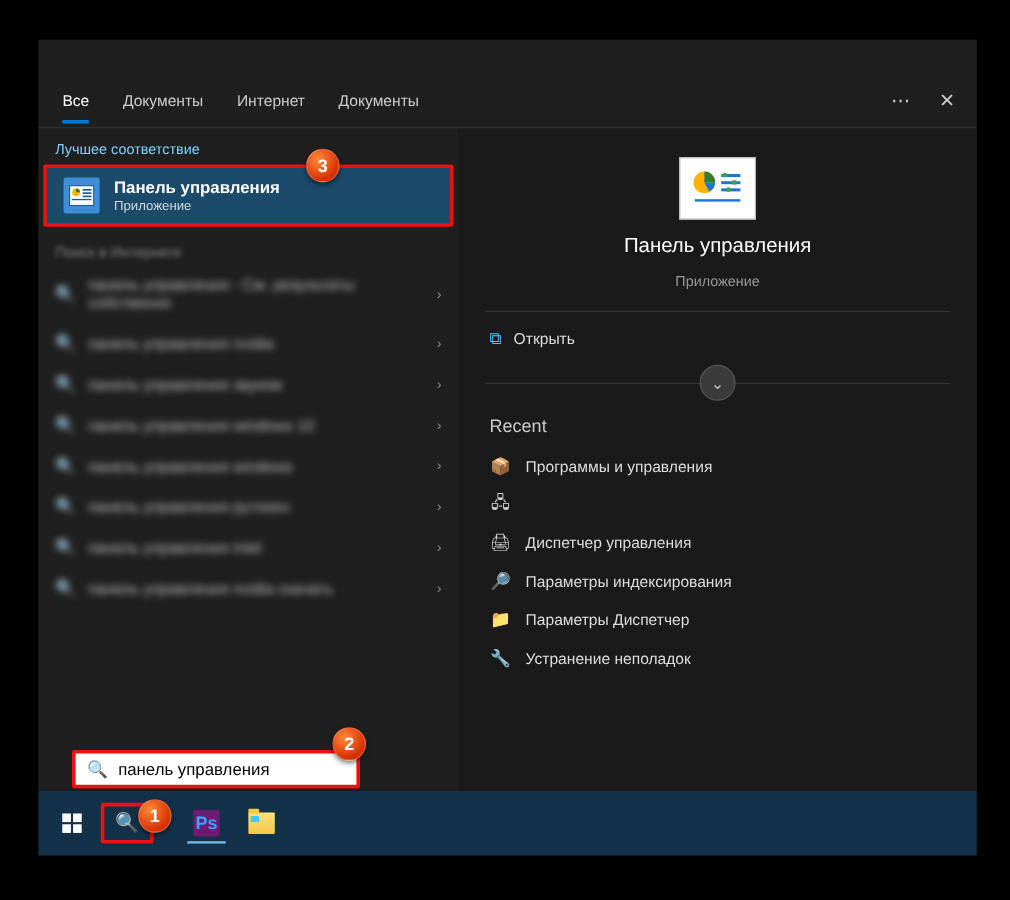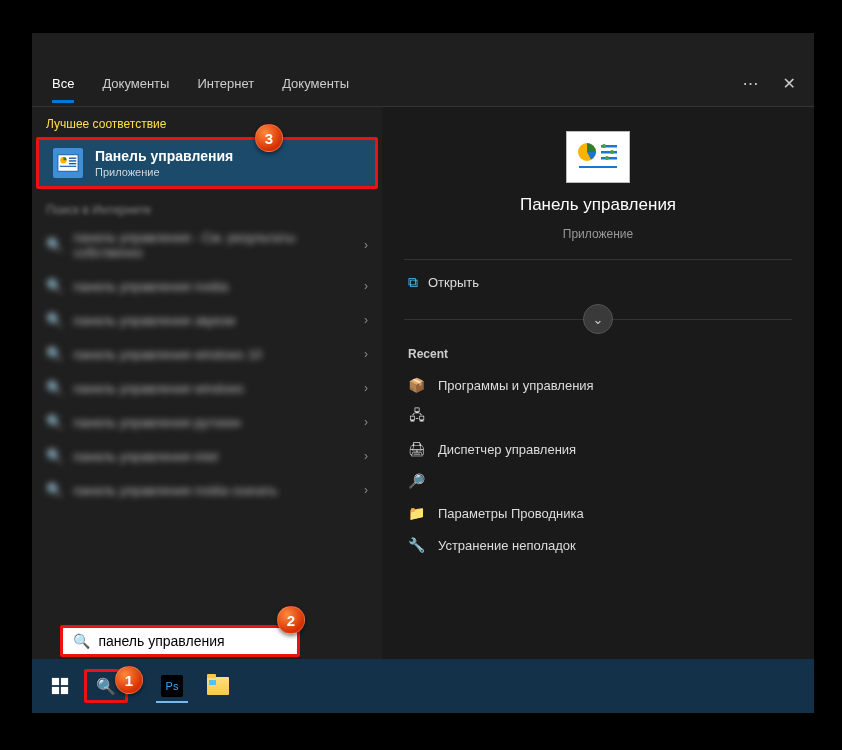--- a/index.html
+++ b/index.html
@@ -10,21 +10,21 @@
 .tabs { display:flex; align-items:center; height:46px; padding:0 6px; border-bottom:1px solid #333;margin-top:28px; }
 .tab { color:#ccc; font-size:13px; padding:12px 14px; cursor:pointer; position:relative; }
 .tab.active { color:#fff; }
 .tab.active::after { content:""; position:absolute; left:14px; right:14px; bottom:0; height:3px; background:#0078d4; }
 .tab .chev { font-size:9px; margin-left:3px; }
 .tabs-spacer { flex:1; }
 .tab-icon { color:#ccc; padding:8px 12px; cursor:pointer; font-size:16px; }
 
 .body { display:flex; flex:1; overflow:hidden; }
 .left { width:350px; display:flex; flex-direction:column; background:#1f1f1f; }
-.section-label { color:#fde047; font-size:12px; padding:10px 14px 6px; }
+.section-label { color:#7dd3fc; font-size:12px; padding:10px 14px 6px; }
 
 .best-match { display:flex; align-items:center; gap:12px; padding:8px 14px; background:#1b4a6b; border:3px solid #e11; border-radius:2px; margin:0 4px; position:relative; }
 .bm-icon { width:30px; height:30px; background:#3f8fd8; display:flex; align-items:center; justify-content:center; border-radius:2px; }
 .bm-icon svg { width:22px; height:22px; }
 .bm-text .title { color:#fff; font-size:14px; font-weight:600; }
 .bm-text .sub { color:#cfd8dc; font-size:11px; margin-top:2px; }
 
 .badge { position:absolute; width:28px; height:28px; border-radius:50%; background:radial-gradient(circle at 35% 30%, #ff8a3d, #d62f00 70%); border:1px solid #fff3; display:flex; align-items:center; justify-content:center; color:#fff; font-weight:700; font-size:15px; box-shadow:0 2px 4px rgba(0,0,0,.5); z-index:10; }
 
 .web-section { color:#888; font-size:12px; padding:14px 14px 4px; filter:blur(2px); }
@@ -41,36 +41,36 @@
 .preview-title { color:#fff; font-size:17px; }
 .preview-sub { color:#999; font-size:12px; }
 
 .open-row { display:flex; align-items:center; gap:10px; color:#ddd; font-size:13px; padding:14px 4px; border-top:1px solid #333; cursor:pointer; }
 .open-row .oicon { color:#4fc3f7; font-size:14px; }
 
 .expand-div { display:flex; align-items:center; justify-content:center; position:relative; height:28px; }
 .expand-div::before { content:""; position:absolute; left:0; right:0; top:50%; height:1px; background:#333; }
 .expand-btn { width:30px; height:30px; border-radius:50%; background:#3a3a3a; border:1px solid #555; display:flex; align-items:center; justify-content:center; color:#ccc; z-index:1; cursor:pointer; font-size:13px; }
 
-.recent-label { color:#ccc; font-size:12px; font-weight:700; padding:14px 4px 8px; }
+.recent-label { color:#ccc; font-size:15px; font-weight:400; padding:14px 4px 8px; }
 .recent-item { display:flex; align-items:center; gap:12px; padding:7px 4px; color:#ddd; font-size:13px; cursor:pointer; }
 .recent-item .ri { width:18px; height:18px; display:flex; align-items:center; justify-content:center; font-size:14px; }
 
 .taskbar { position:absolute; left:32px; bottom:37px; width:782px; height:54px; display:flex; flex-direction:column; }
 .search-box { height:32px; background:#fff; display:flex; align-items:center; padding:0 10px; gap:8px; border:3px solid #e11; border-radius:2px; margin:0 4px 0 28px; width:240px; position:relative; }
 .search-box .sicon { color:#333; font-size:14px; }
 .search-box input { border:none; outline:none; font-size:14px; flex:1; background:transparent; }
 .search-box .cursor { width:1px; height:16px; background:#000; }
 
 .tb-row { flex:1; background:#13324a; display:flex; align-items:center; padding:0 6px; gap:2px; }
 .tb-btn { width:44px; height:34px; display:flex; align-items:center; justify-content:center; color:#fff; cursor:pointer; position:relative; }
 .tb-btn.hl { border:3px solid #e11; border-radius:2px; }
 .tb-btn.active::after { content:""; position:absolute; left:6px; right:6px; bottom:0; height:2px; background:#76b9ed; }
 .start-icon svg { width:18px; height:18px; fill:#fff; }
-.ps { background:#000000; color:#31a8ff; width:22px; height:22px; font-size:11px; font-weight:400; display:flex; align-items:center; justify-content:center; border-radius:2px; }
+.ps { background:#701a75; color:#31a8ff; width:22px; height:22px; font-size:15px; font-weight:700; display:flex; align-items:center; justify-content:center; border-radius:2px; }
 .explorer { width:22px; height:18px; background:linear-gradient(#ffe07d,#f7c948); border-radius:1px; position:relative; }
 .explorer::before { content:""; position:absolute; top:-3px; left:0; width:9px; height:4px; background:#f7c948; border-radius:1px 1px 0 0; }
 .explorer::after { content:""; position:absolute; left:2px; top:3px; width:7px; height:5px; background:#4fc3f7; }
 </style>
 </head>
 <body>
 
 <div class="search-panel">
   <div class="tabs">
     <div class="tab active">Все</div>
@@ -203,24 +203,25 @@
           </div>
         <div class="recent-item">
             <span class="ri">🖧</span>
           </div>
         <div class="recent-item">
             <span class="ri">🖨</span>
             <span>Диспетчер управления</span>
           </div>
         <div class="recent-item">
             <span class="ri">🔎</span>
+            <span>Параметры индексирования</span>
           </div>
         <div class="recent-item">
             <span class="ri">📁</span>
-            <span>Параметры Проводника</span>
+            <span>Параметры Диспетчер</span>
           </div>
         <div class="recent-item">
             <span class="ri">🔧</span>
             <span>Устранение неполадок</span>
           </div>
       </div>
     </div>
   </div>
 </div>
 

